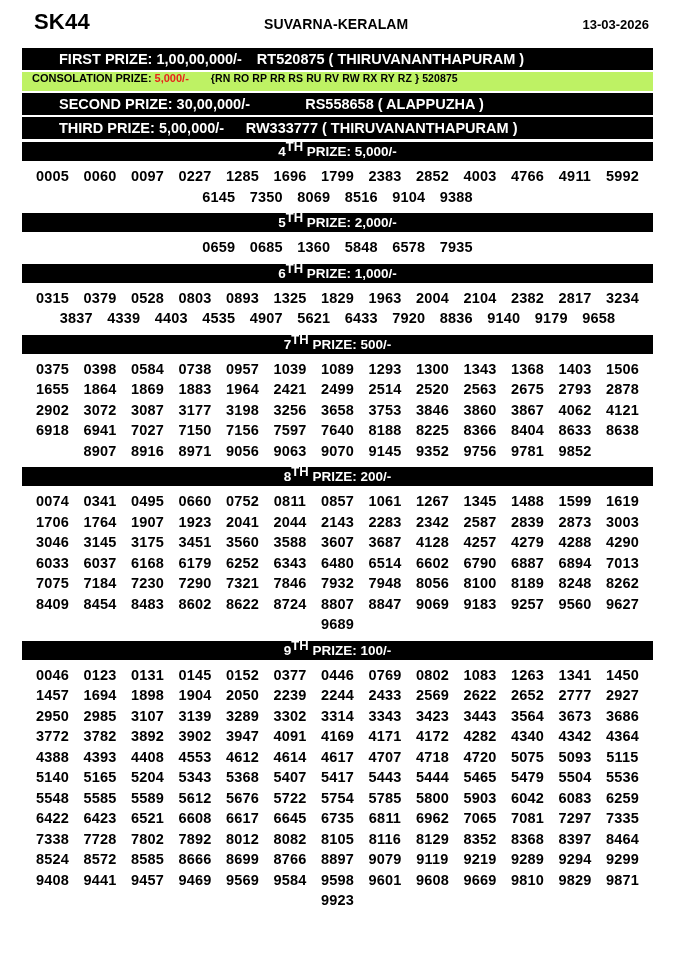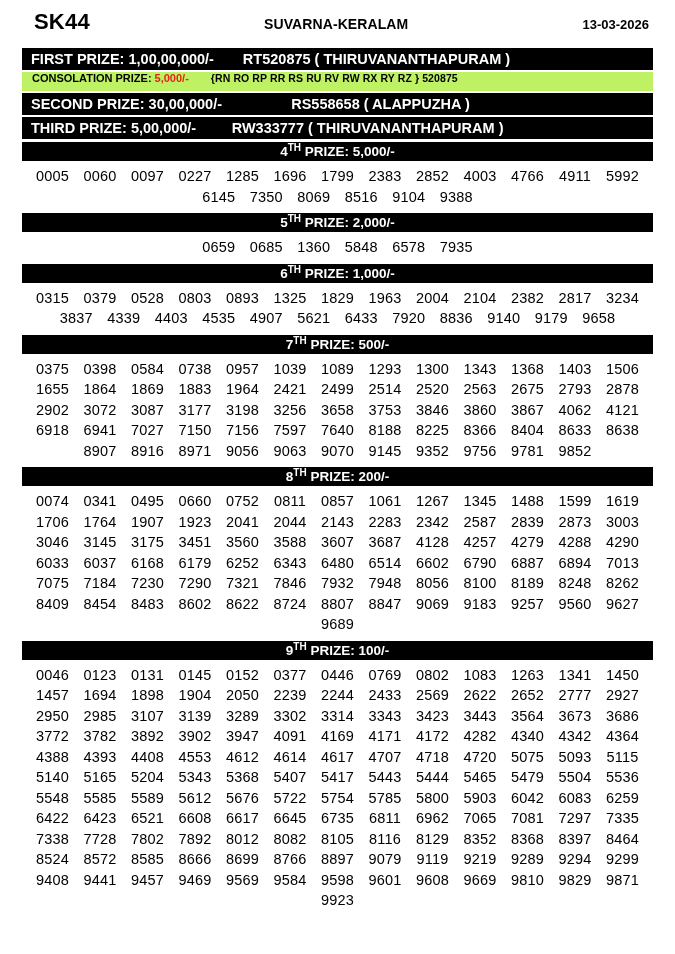--- a/index.html
+++ b/index.html
@@ -66,38 +66,39 @@
   .bar-top {
     display: flex;
     align-items: center;
     height: 22px;
     font-size: 14.5px;
     padding-left: 9px;
     margin-bottom: 2px;
   }
   .bar-top .pz-label {
     white-space: nowrap;
+    margin-left: 28px;
   }
   .bar-top .pz-ticket {
     white-space: nowrap;
     margin-left: auto;
     margin-right: auto;
     padding-left: 14px;
     transform: translateX(-64px);
   }
   .bar-center {
     height: 19px;
     line-height: 19px;
     text-align: center;
     font-size: 13.5px;
     margin-bottom: 2px;
     margin-top: 3px;
   }
   .bar-center sup {
-    font-size: 10px;
+    font-size: 13px;
     vertical-align: super;
     line-height: 0;
   }
 
   
   .consolation {
     display: flex;
     align-items: flex-start;
     height: 19px;
     font-size: 11px;
@@ -119,21 +120,21 @@
   }
 
   
   .numgrid {
     padding: 3px 0 3px 0;
   }
   .numrow {
     display: flex;
     justify-content: center;
     font-size: 14.5px;
-    font-weight: normal;
+    font-weight: bold;
     line-height: 20.5px;
     letter-spacing: 0.2px;
   }
   .numrow .cell {
     width: 47.5px;
     text-align: center;
     white-space: nowrap;
   }
 </style>
 </head>

